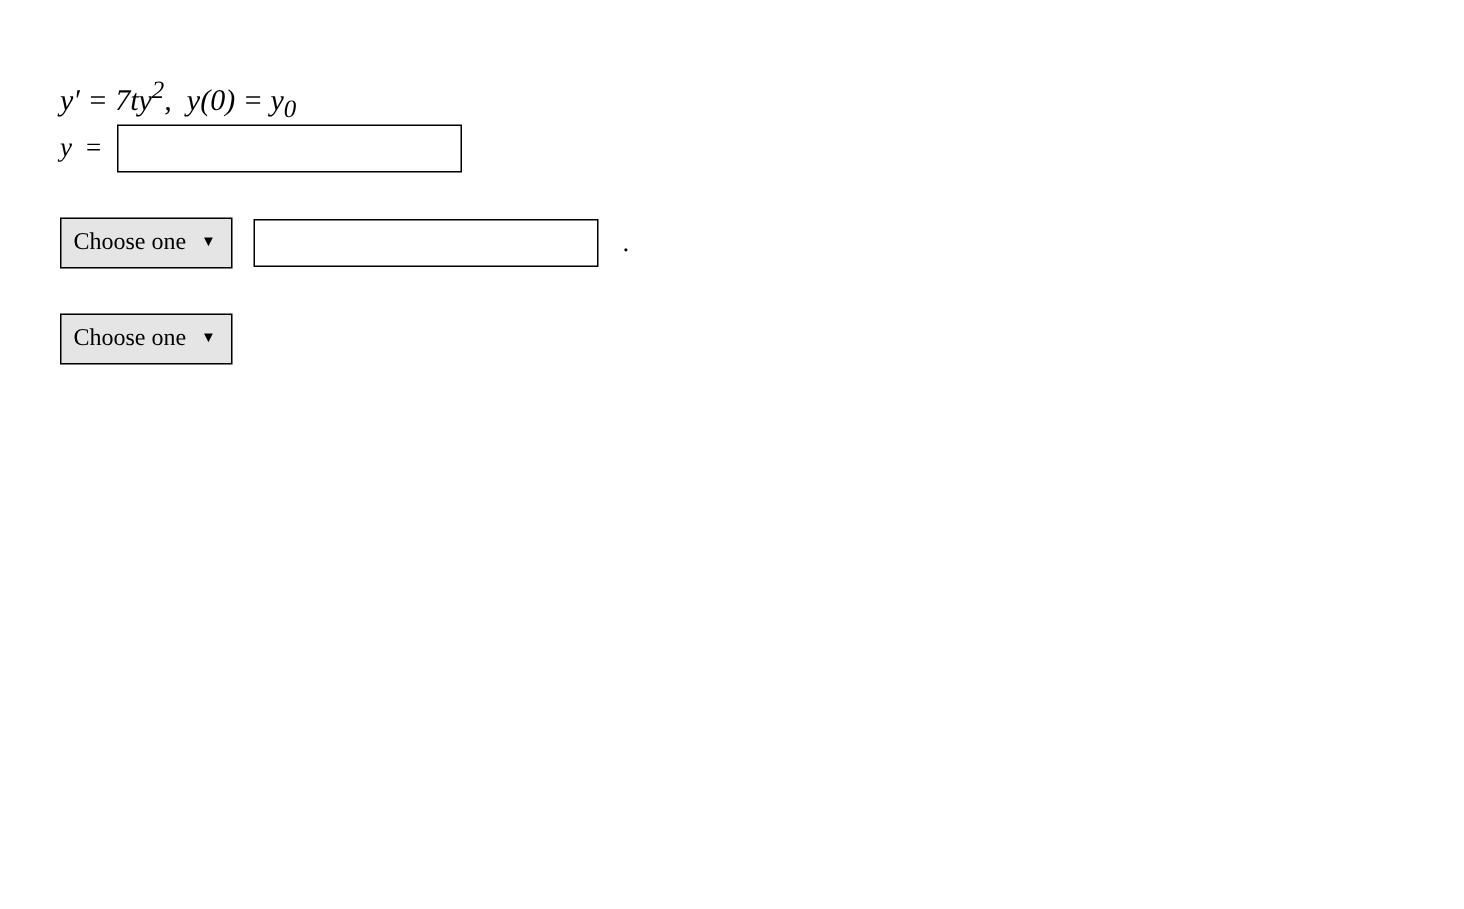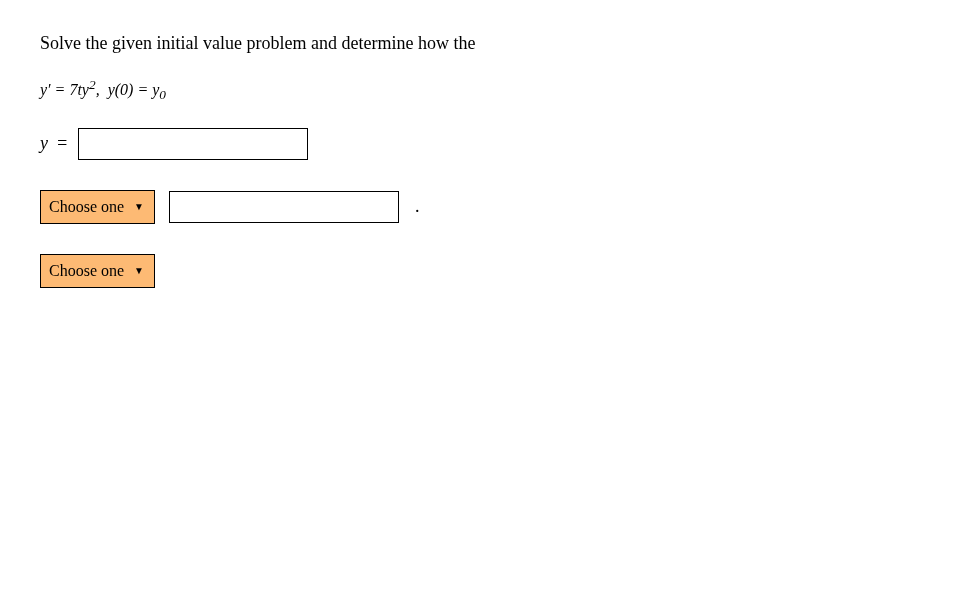--- a/index.html
+++ b/index.html
@@ -18,22 +18,21 @@
       padding: 30px 40px;
     }
 
     .problem-text {
       line-height: 1.5;
       margin-bottom: 20px;
       font-size: 18px;
     }
 
     .equation-line {
-      margin-bottom: 24px;
-      font-size: 16px;
+      font-size: 20px;
       font-style: italic;
       font-family: Liberation Serif, serif;
     }
 
     .answer-row {
       display: flex;
       align-items: center;
       margin-bottom: 30px;
       gap: 10px;
     }
@@ -75,21 +74,21 @@
       width: 230px;
       height: 32px;
       padding: 2px 6px;
       font-size: 16px;
       font-family: "Times New Roman", Times, serif;
       outline: none;
     }
 
     .dropdown-wrapper {
       border: 1px solid #000;
-      background: #fdba74;
+      background: #e5e5e5;
       display: inline-flex;
       align-items: center;
       padding: 2px 6px 2px 8px;
       cursor: pointer;
       min-width: 115px;
       height: 34px;
     }
 
     .dropdown-wrapper select {
       border: none;
@@ -113,21 +112,20 @@
 
     .period {
       font-size: 18px;
       margin-left: 2px;
     }
   </style>
 </head>
 <body>
 
 <div class="problem-text">
-  <div>Solve the given initial value problem and determine how the</div>
 </div>
 
 <div class="equation-line">
   <span>
     <i>y</i>′ = 7<i>t</i><i>y</i><sup>2</sup>,&nbsp;&nbsp;<i>y</i>(0) = <i>y</i><sub>0</sub>
   </span>
 </div>
 
 <div class="answer-row">
   <span class="answer-label">

